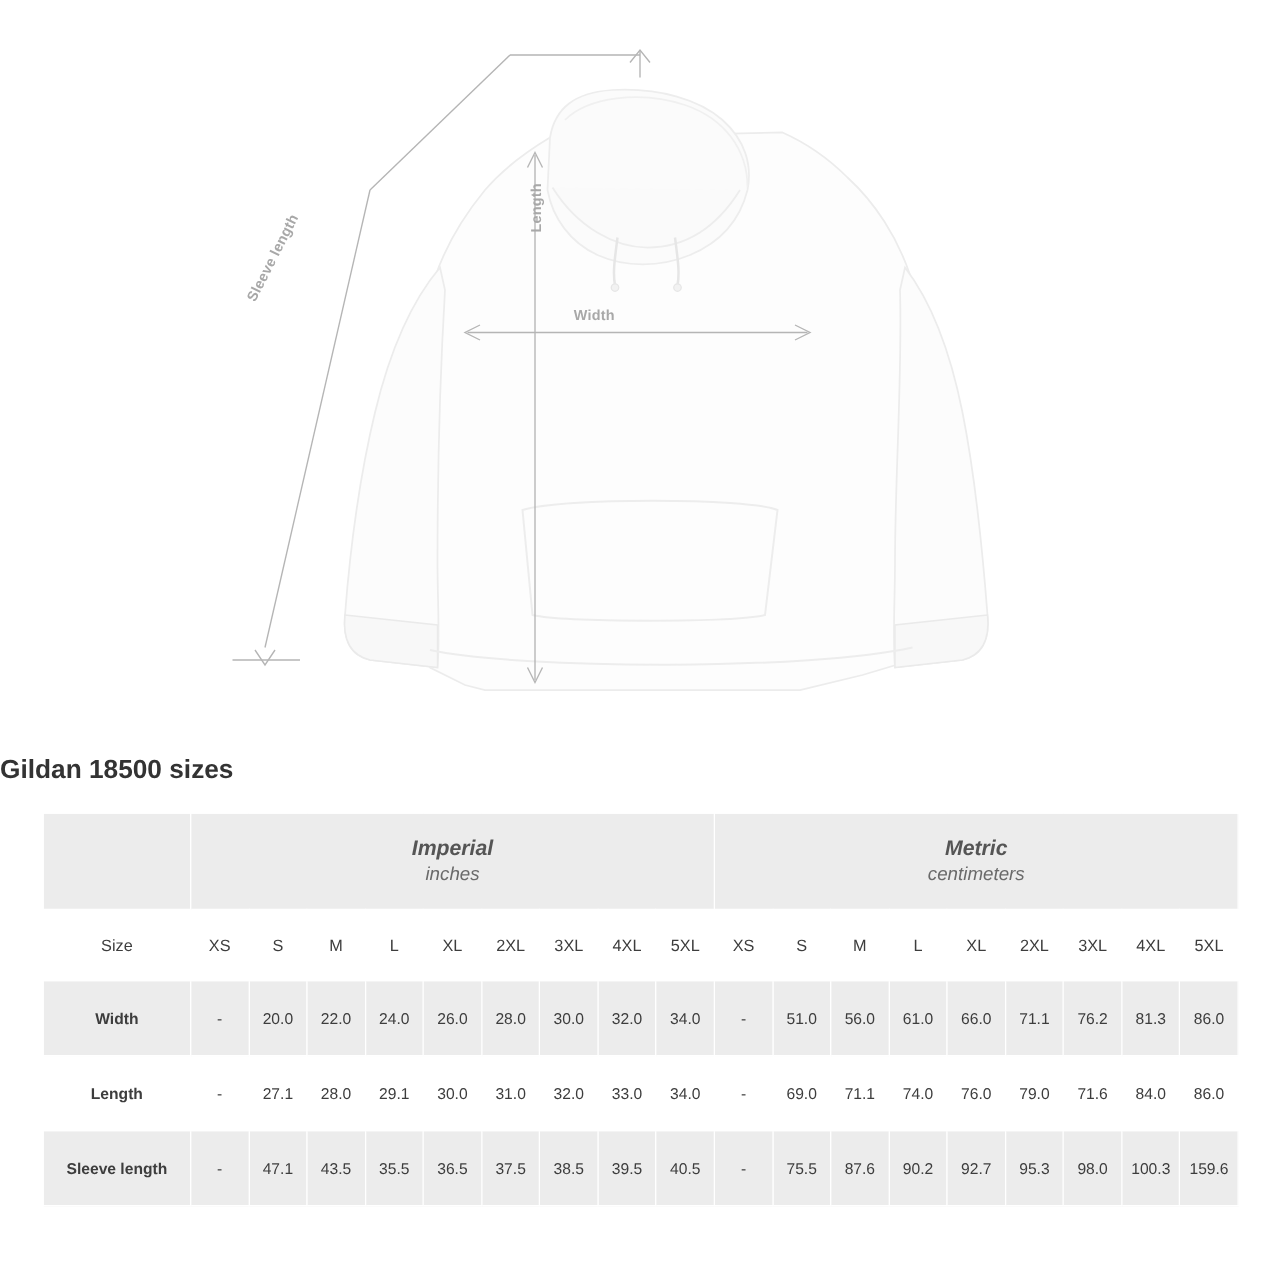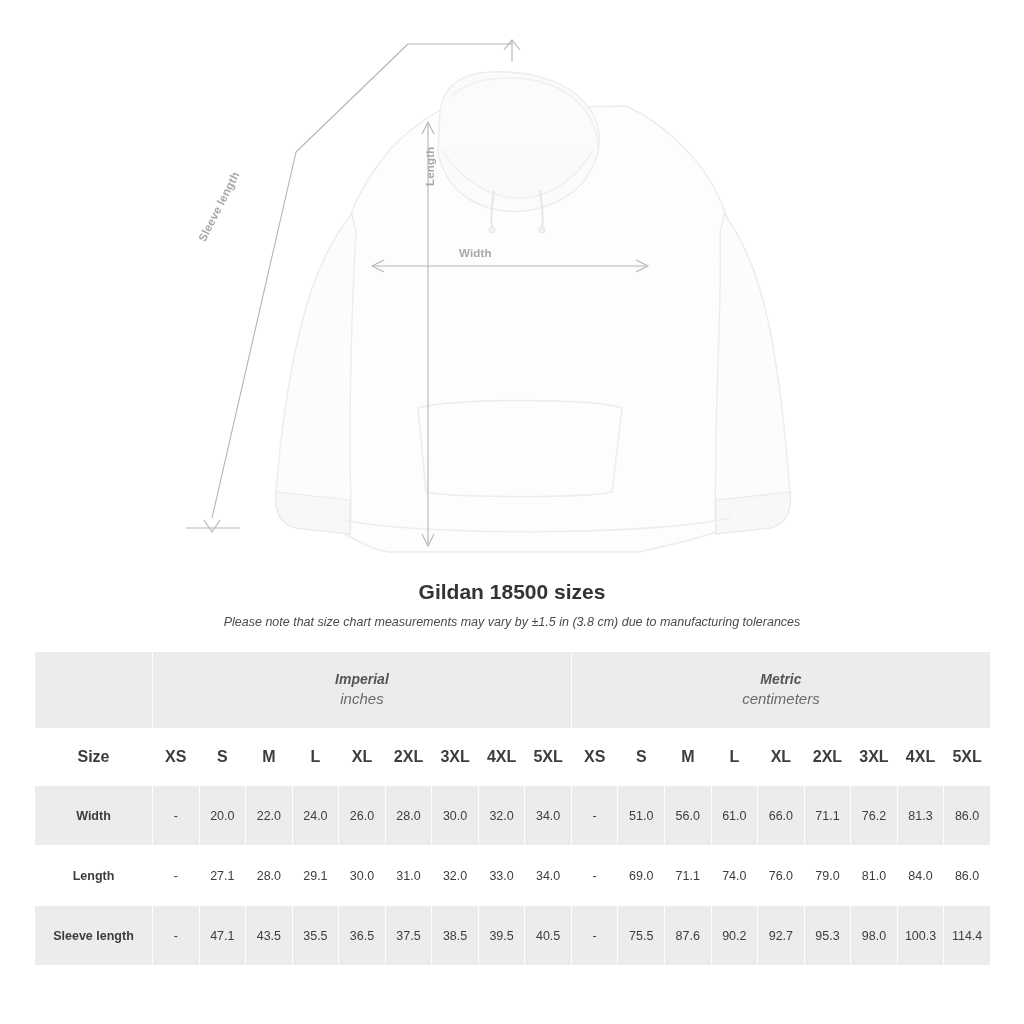--- a/index.html
+++ b/index.html
@@ -46,21 +46,22 @@
     transform: rotate(-90deg);
     transform-origin: left top;
   }
   .dim-label.width {
     left: 459px;
     top: 247px;
   }
 
   
   .title-block {
-    text-align: center;
+    text-align: left;
+    margin-top: 24px;
   }
   .chart-title {
     font-size: 21px;
     font-weight: bold;
     color: #333333;
     margin: 0;
   }
   .chart-note {
     font-size: 12.5px;
     font-style: italic;
@@ -85,38 +86,38 @@
     color: #3d3d3d;
     padding: 0;
   }
   
   tr.unit-row td {
     background: #ececec;
     height: 76px;
     vertical-align: middle;
   }
   .unit-name {
-    font-size: 14px;
+    font-size: 17px;
     font-style: italic;
     font-weight: bold;
     color: #555555;
     line-height: 1.25;
   }
   .unit-sub {
     font-size: 15px;
     font-style: italic;
     color: #6a6a6a;
     line-height: 1.4;
   }
 
   tr.head-row td {
     background: #ffffff;
     height: 56px;
-    font-weight: bold;
-    font-size: 16px;
+    font-weight: normal;
+    font-size: 13px;
     color: #3d3d3d;
   }
   tr.head-row td.corner {
     background: #ffffff;
   }
 
   tr.data-row td {
     height: 59px;
   }
   tr.data-row.shade td {
@@ -202,21 +203,20 @@
     </g>
   </svg>
 
   <div class="dim-label sleeve">Sleeve length</div>
   <div class="dim-label length">Length</div>
   <div class="dim-label width">Width</div>
 </div>
 
 <div class="title-block">
   <h1 class="chart-title">Gildan 18500 sizes</h1>
-  <p class="chart-note">Please note that size chart measurements may vary by ±1.5 in (3.8 cm) due to manufacturing tolerances</p>
 </div>
 
 <div class="table-wrap">
   <table class="size-table">
     <colgroup>
       <col class="label-col">
       <col class="cell-col">
         <col class="cell-col">
         <col class="cell-col">
         <col class="cell-col">
@@ -302,21 +302,21 @@
         <td>31.0</td>
         <td>32.0</td>
         <td>33.0</td>
         <td>34.0</td>
         <td>-</td>
         <td>69.0</td>
         <td>71.1</td>
         <td>74.0</td>
         <td>76.0</td>
         <td>79.0</td>
-        <td>81.0</td>
+        <td>71.6</td>
         <td>84.0</td>
         <td>86.0</td>
       </tr>
 
       <tr class="data-row shade">
         <td class="row-label">Sleeve length</td>
         <td>-</td>
         <td>47.1</td>
         <td>43.5</td>
         <td>35.5</td>
@@ -326,17 +326,17 @@
         <td>39.5</td>
         <td>40.5</td>
         <td>-</td>
         <td>75.5</td>
         <td>87.6</td>
         <td>90.2</td>
         <td>92.7</td>
         <td>95.3</td>
         <td>98.0</td>
         <td>100.3</td>
-        <td>114.4</td>
+        <td>159.6</td>
       </tr>
     </tbody>
   </table>
 </div>
 
 </body></html>

